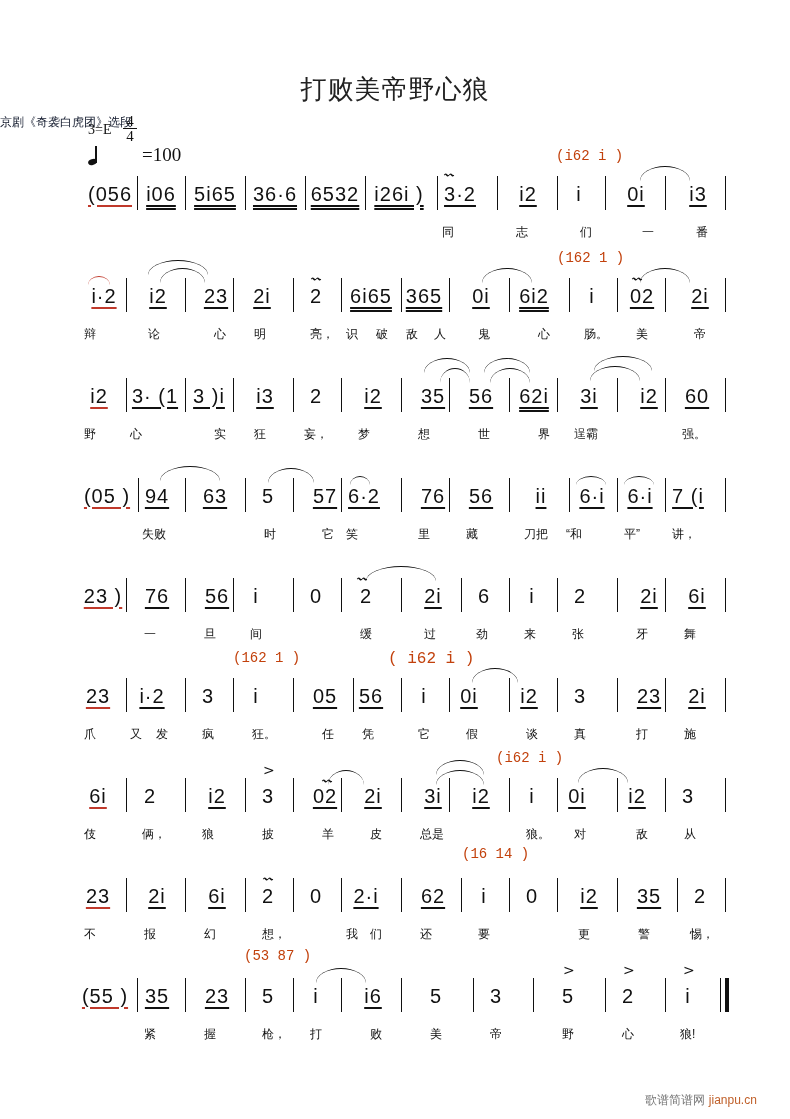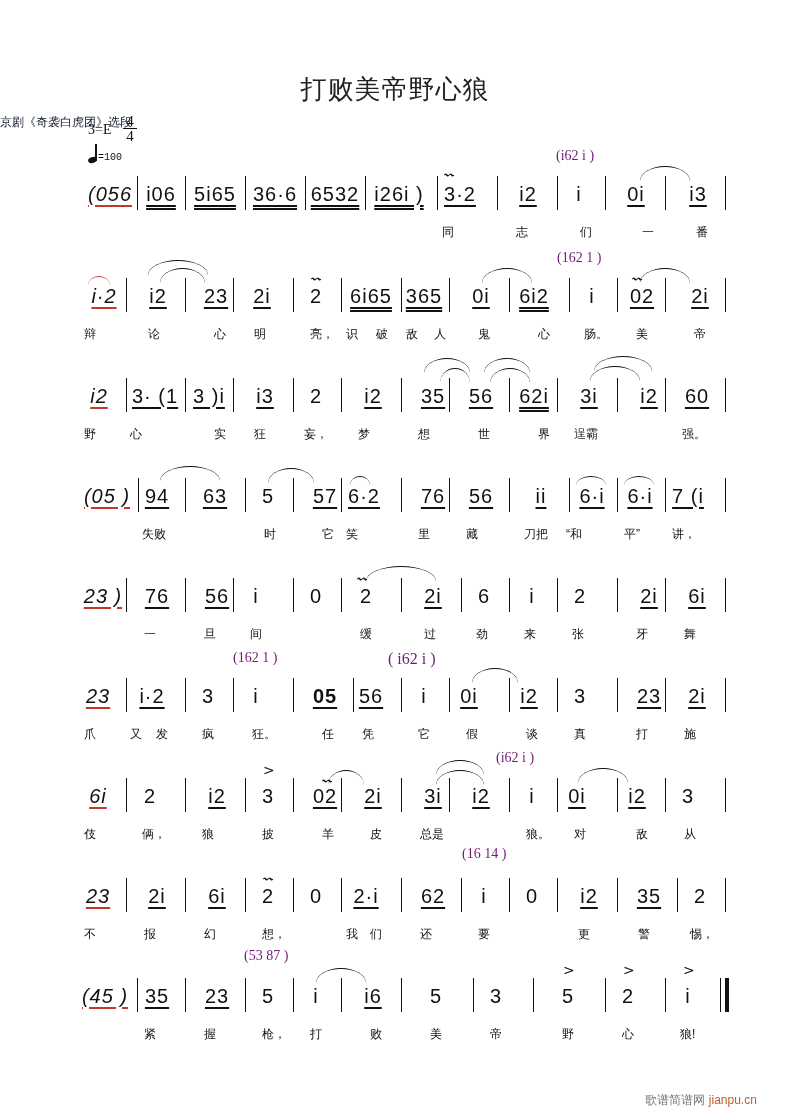--- a/index.html
+++ b/index.html
@@ -10,32 +10,32 @@
   .subtitle { position:absolute; top:114px; left:0; width:790px; text-align:left; font-size:12px; color:#0f172a; }
   .meta { position:absolute; left:88px; top:120px; font-family:"Liberation Serif",serif; font-size:14px; }
   .meta .key { position:absolute; left:0; top:2px; white-space:nowrap; }
   .meta .ts { position:absolute; left:34px; top:-6px; width:16px; text-align:center; line-height:14px; font-size:15px; }
   .meta .ts .num { display:block; }
   .meta .ts .line { display:block; border-top:1px solid #111; margin:0 1px; }
   .meta .tempo { position:absolute; left:0; top:24px; white-space:nowrap; }
   .meta .note { display:inline-block; position:relative; width:10px; height:20px; vertical-align:bottom; }
   .meta .note .stem { position:absolute; left:7px; top:0; width:2px; height:17px; background:#111; }
   .meta .note .head { position:absolute; left:0; top:13px; width:9px; height:6px; border-radius:50%; background:#111; transform:rotate(-20deg); }
-  .meta .tempo span.val { font-family:Liberation Mono, monospace; font-size:10px; }
+  .meta .tempo span.val { font-family:Liberation Serif, serif; font-size:19px;margin-left:44px; }
 
   .row { position:absolute; left:0; width:790px; }
   .m { position:absolute; top:0; height:40px; font-size:20px; font-family:"Liberation Sans",sans-serif; display:flex; align-items:center; justify-content:center; white-space:nowrap; letter-spacing:1px; }
   .bar { position:absolute; top:2px; width:1px; height:34px; background:#111; }
   .bar.final { width:4px; }
   .bar.final::before { content:""; position:absolute; left:-5px; top:0; width:1px; height:34px; background:#111; }
   .lyr { position:absolute; top:50px; font-size:12px; white-space:nowrap; }
   .ul { text-decoration:underline; text-underline-offset:4px; }
   .ul2 { text-decoration:underline double; text-underline-offset:4px; }
-  .ulr { text-decoration:underline; text-decoration-color:#c0392b; text-underline-offset:4px;font-style:italic; }
-  .orn { position:absolute; font-size:12px; font-family:Liberation Serif, serif; white-space:nowrap; color:#701a75; }
+  .ulr { text-decoration:underline; text-decoration-color:#c0392b; text-underline-offset:4px; }
+  .orn { position:absolute; font-size:12px; font-family:Liberation Mono, monospace; white-space:nowrap; color:#c2410c; }
   .slur { position:absolute; border-top:1px solid #111; border-radius:50% 50% 0 0 / 100% 100% 0 0; height:14px; }
   .slur.red { border-color:#c0392b; }
   .acc { position:absolute; font-size:14px; font-family:"DejaVu Sans",sans-serif; }
   .trill { position:absolute; font-size:10px; letter-spacing:-2px; }
   .watermark { position:absolute; left:645px; top:1092px; font-size:12px; color:#777; font-family:"DejaVu Serif",serif; }
   .watermark .site { color:#c0602a; font-family:"Liberation Sans",sans-serif; }
 </style>
 </head>
 <body>
 
@@ -266,21 +266,21 @@
   <div class="orn" style="left:388px; top:-26px; font-size:16px;">( i62  i )</div>
   <div class="slur" style="left:472px; top:-8px; width:46px;"></div>
   <div class="m ulr" style="left:82px; width:32px;">23</div>
   <div class="bar" style="left:126px;"></div>
   <div class="m ul" style="left:130px; width:44px;">i·2</div>
   <div class="bar" style="left:185px;"></div>
   <div class="m" style="left:198px; width:20px;">3</div>
   <div class="bar" style="left:233px;"></div>
   <div class="m" style="left:246px; width:20px;">i</div>
   <div class="bar" style="left:293px;"></div>
-  <div class="m ul" style="left:310px; width:30px;font-weight:bold;">05</div>
+  <div class="m ul" style="left:310px; width:30px;">05</div>
   <div class="bar" style="left:353px;"></div>
   <div class="m ul" style="left:356px; width:30px;">56</div>
   <div class="bar" style="left:401px;"></div>
   <div class="m" style="left:414px; width:20px;">i</div>
   <div class="bar" style="left:449px;"></div>
   <div class="m ul" style="left:454px; width:30px;">0i</div>
   <div class="bar" style="left:509px;"></div>
   <div class="m ul" style="left:514px; width:30px;">i2</div>
   <div class="bar" style="left:557px;"></div>
   <div class="m" style="left:570px; width:20px;">3</div>
@@ -388,21 +388,21 @@
   <span class="lyr" style="left:638px;">警</span>
   <span class="lyr" style="left:690px;">惕，</span>
 </div>
 
 <div class="row" style="top:976px;">
   <div class="orn" style="left:244px; top:-28px; font-size:14px;">(53   87 )</div>
   <div class="slur" style="left:316px; top:-8px; width:50px;"></div>
   <div class="acc" style="left:563px; top:-14px;">&gt;</div>
   <div class="acc" style="left:623px; top:-14px;">&gt;</div>
   <div class="acc" style="left:683px; top:-14px;">&gt;</div>
-  <div class="m ulr" style="left:82px; width:46px;">(45 )</div>
+  <div class="m ulr" style="left:82px; width:46px;">(55 )</div>
   <div class="bar" style="left:137px;"></div>
   <div class="m ul" style="left:142px; width:30px;">35</div>
   <div class="bar" style="left:185px;"></div>
   <div class="m ul" style="left:202px; width:30px;">23</div>
   <div class="bar" style="left:245px;"></div>
   <div class="m" style="left:258px; width:20px;">5</div>
   <div class="bar" style="left:293px;"></div>
   <div class="m" style="left:306px; width:20px;">i</div>
   <div class="bar" style="left:341px;"></div>
   <div class="m ul" style="left:358px; width:30px;">i6</div>

